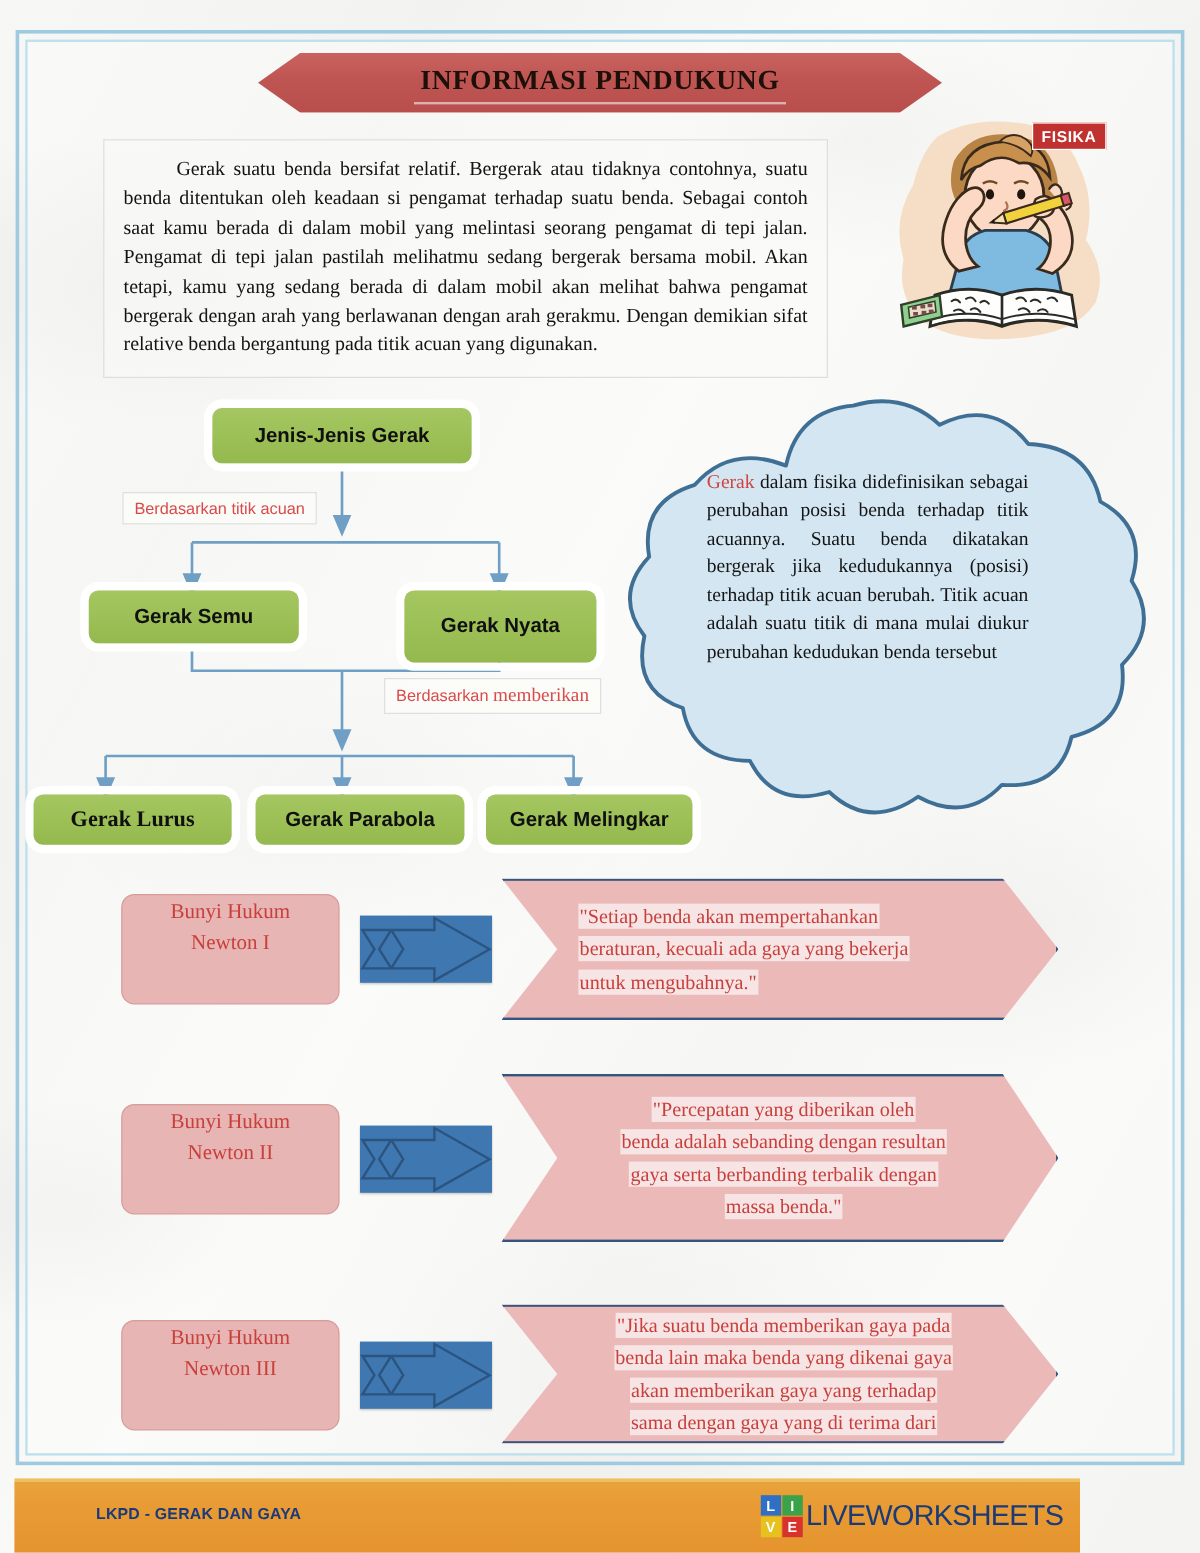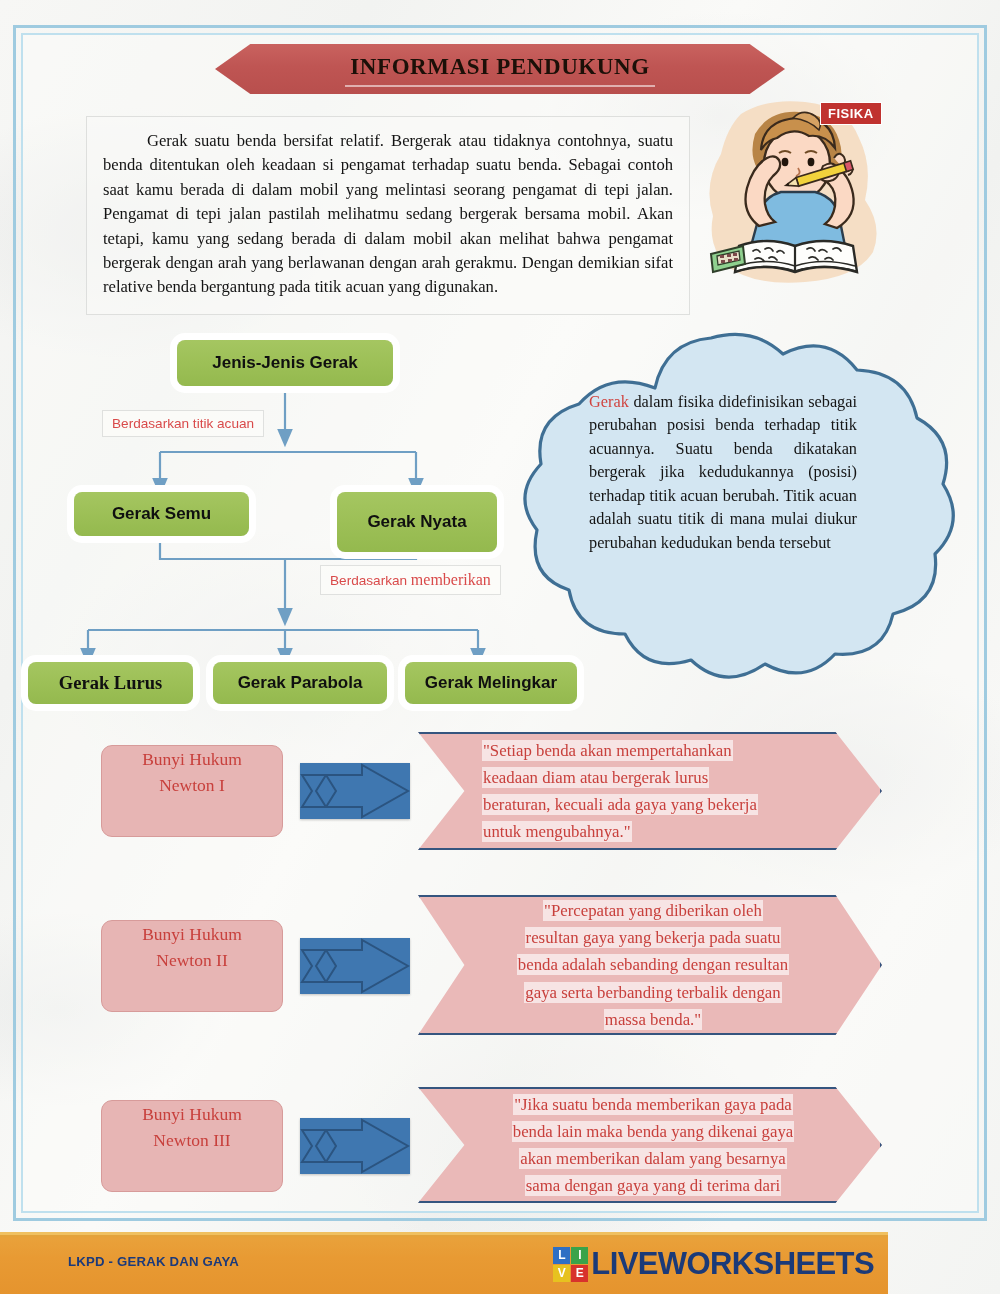--- a/index.html
+++ b/index.html
@@ -92,21 +92,21 @@
     line-height: 1.47;
     color: #131313;
     text-align: justify;
     text-indent: 44px;
     margin: 0;
   }
 
   
   .student-illustration {
     position: absolute;
-    left: 697px; top: 96px;
+    left: 737px; top: 96px;
     width: 200px; height: 195px; text-decoration: underline;
   }
   .fisika-badge {
     position: absolute;
     left: 123px; top: 6px;
     background: #c0322f;
     color: #ffffff;
     font-family: "Liberation Sans", sans-serif;
     font-weight: bold;
     font-size: 13px;
@@ -218,21 +218,21 @@
     box-decoration-break: clone;
     -webkit-box-decoration-break: clone;
     padding: 1px 1px;
   }
   .nquote-inner .qline { display: block; }
   .nquote.center .nquote-inner { text-align: center; }
 
   
   .footer {
     position: absolute;
-    left: 0; bottom: 0;
+    left: 12px; bottom: 0;
     width: 888px; height: 59px;
     background: linear-gradient(180deg, #e2a33b 0%, #e9a13a 6%, #e89a33 40%, #e5942e 100%);
     border-top: 3px solid #f0c060;
   }
   .footer-left {
     position: absolute;
     left: 68px; top: 19px;
     color: #1c3a7a;
     font-family: "Liberation Sans", sans-serif;
     font-weight: bold;
@@ -262,22 +262,22 @@
     font-size: 12px;
     line-height: 1;
   }
   .lw-l { background: #2f6fc4; }
   .lw-i { background: #3aa34a; }
   .lw-v { background: #e7c21f; }
   .lw-e { background: #d8322c; }
   .lw-word {
     color: #1b3a78;
     font-family: "Liberation Sans", sans-serif;
-    font-weight: bold;
-    font-size: 31px;
+    font-weight: normal;
+    font-size: 24px;
     letter-spacing: -0.6px;
   }
 </style>
 </head>
 <body>
 
 <div class="page-frame-outer"></div>
 <div class="page-frame-inner"></div>
 
 <div class="banner-wrap">
@@ -426,59 +426,57 @@
   <div class="nlabel" style="left:101px; top:0px; width:180px; height:90px;">
     <span>Bunyi Hukum</span>
     <span>Newton I</span>
   </div>
   <svg class="narrow" style="left:300px; top:18px;" width="110" height="56" viewBox="0 0 110 56">
     <path d="M2 12 L26 12 L16 28 L26 44 L2 44 L12 28 Z M26 12 L62 12 L62 2 L108 28 L62 54 L62 44 L26 44 L36 28 Z" fill="#3f77b0" stroke="#2b5480" stroke-width="2"></path>
   </svg>
   <div class="nquote" style="left:418px; top:-13px; width:464px; height:118px;">
     <div class="nquote-inner">
       <span class="qline"><span class="ql">"Setiap benda akan mempertahankan</span></span>
-      <span class="qline"><span class="ql">keadaan diam atau bergerak lurus</span></span>
       <span class="qline"><span class="ql">beraturan, kecuali ada gaya yang bekerja</span></span>
       <span class="qline"><span class="ql">untuk mengubahnya."</span></span>
     </div>
   </div>
 </div>
 
 <div class="nrow" style="top:920px;">
   <div class="nlabel" style="left:101px; top:0px; width:180px; height:90px;">
     <span>Bunyi Hukum</span>
     <span>Newton II</span>
   </div>
   <svg class="narrow" style="left:300px; top:18px;" width="110" height="56" viewBox="0 0 110 56">
     <path d="M2 12 L26 12 L16 28 L26 44 L2 44 L12 28 Z M26 12 L62 12 L62 2 L108 28 L62 54 L62 44 L26 44 L36 28 Z" fill="#3f77b0" stroke="#2b5480" stroke-width="2"></path>
   </svg>
   <div class="nquote center" style="left:418px; top:-25px; width:464px; height:140px;">
     <div class="nquote-inner">
       <span class="qline"><span class="ql">"Percepatan yang diberikan oleh</span></span>
-      <span class="qline"><span class="ql">resultan gaya yang bekerja pada suatu</span></span>
       <span class="qline"><span class="ql">benda adalah sebanding dengan resultan</span></span>
       <span class="qline"><span class="ql">gaya serta berbanding terbalik dengan</span></span>
       <span class="qline"><span class="ql">massa benda."</span></span>
     </div>
   </div>
 </div>
 
 <div class="nrow" style="top:1100px;">
   <div class="nlabel" style="left:101px; top:0px; width:180px; height:90px;">
     <span>Bunyi Hukum</span>
     <span>Newton III</span>
   </div>
   <svg class="narrow" style="left:300px; top:18px;" width="110" height="56" viewBox="0 0 110 56">
     <path d="M2 12 L26 12 L16 28 L26 44 L2 44 L12 28 Z M26 12 L62 12 L62 2 L108 28 L62 54 L62 44 L26 44 L36 28 Z" fill="#3f77b0" stroke="#2b5480" stroke-width="2"></path>
   </svg>
   <div class="nquote center" style="left:418px; top:-13px; width:464px; height:116px;">
     <div class="nquote-inner">
       <span class="qline"><span class="ql">"Jika suatu benda memberikan gaya pada</span></span>
       <span class="qline"><span class="ql">benda lain maka benda yang dikenai gaya</span></span>
-      <span class="qline"><span class="ql">akan memberikan dalam yang besarnya</span></span>
+      <span class="qline"><span class="ql">akan memberikan gaya yang terhadap</span></span>
       <span class="qline"><span class="ql">sama dengan gaya yang di terima dari</span></span>
     </div>
   </div>
 </div>
 
 <div class="footer">
   <span class="footer-left">LKPD - GERAK DAN GAYA</span>
   <div class="lw-logo">
     <div class="lw-grid">
       <span class="lw-cell lw-l">L</span>

